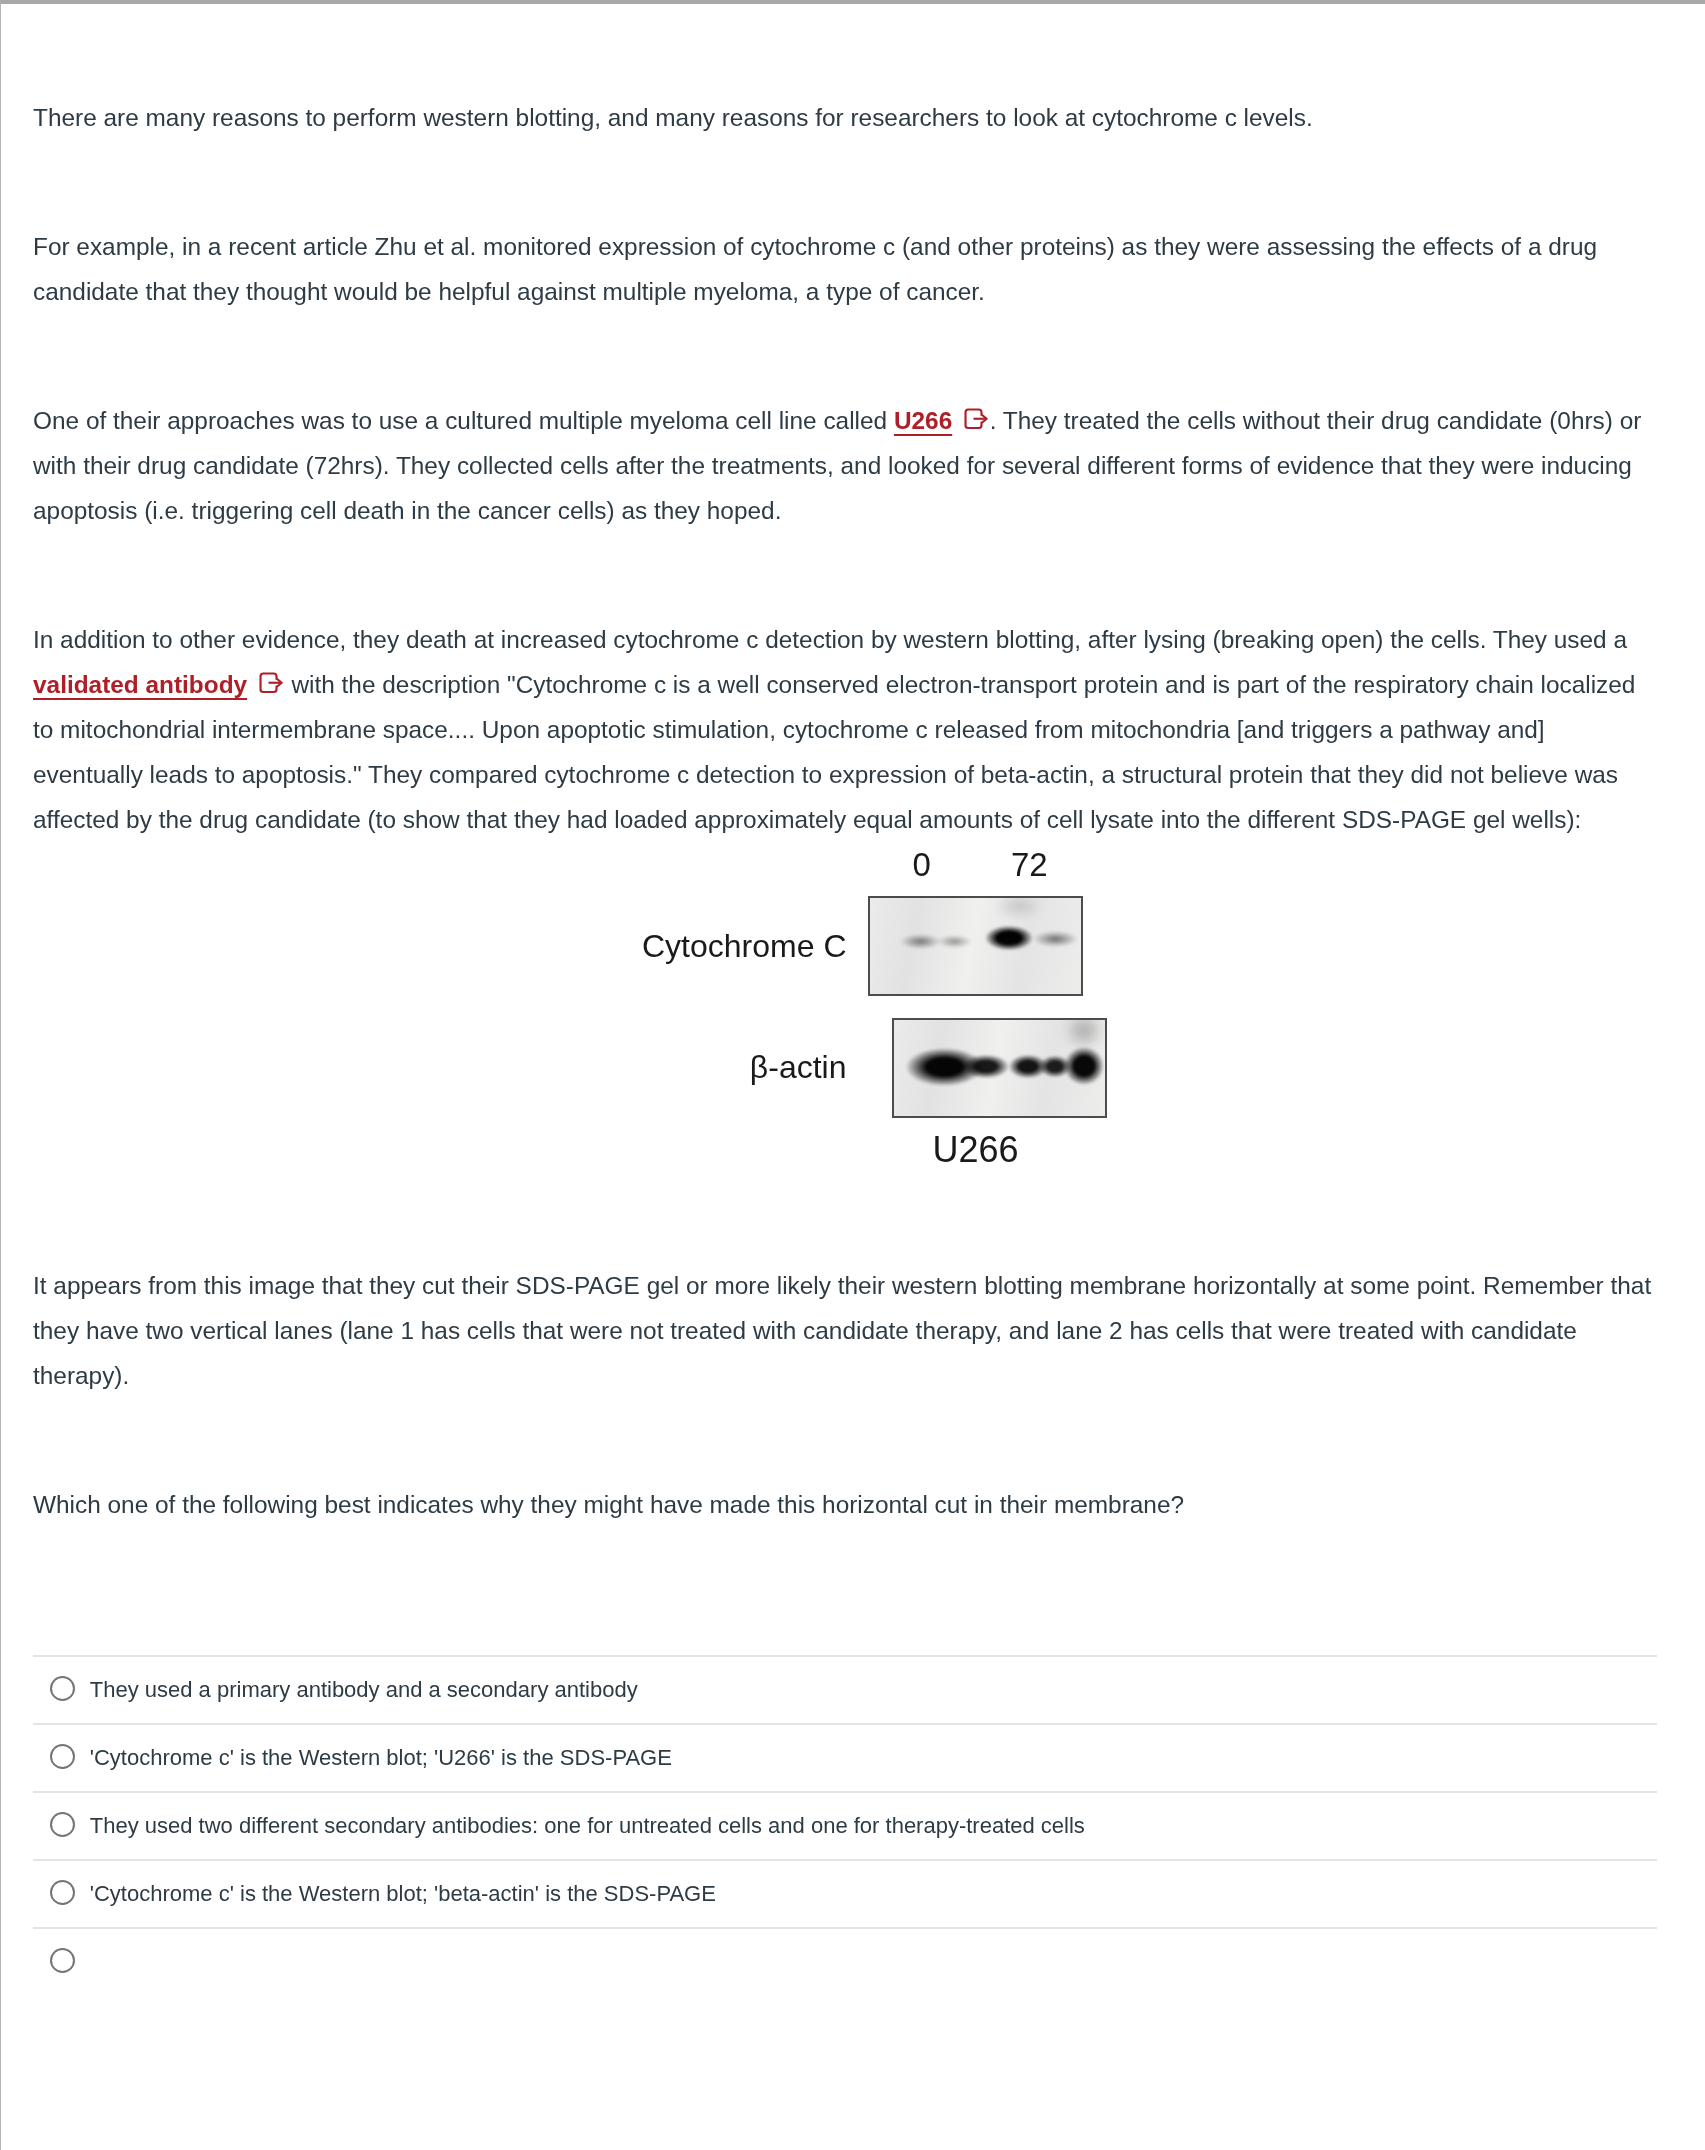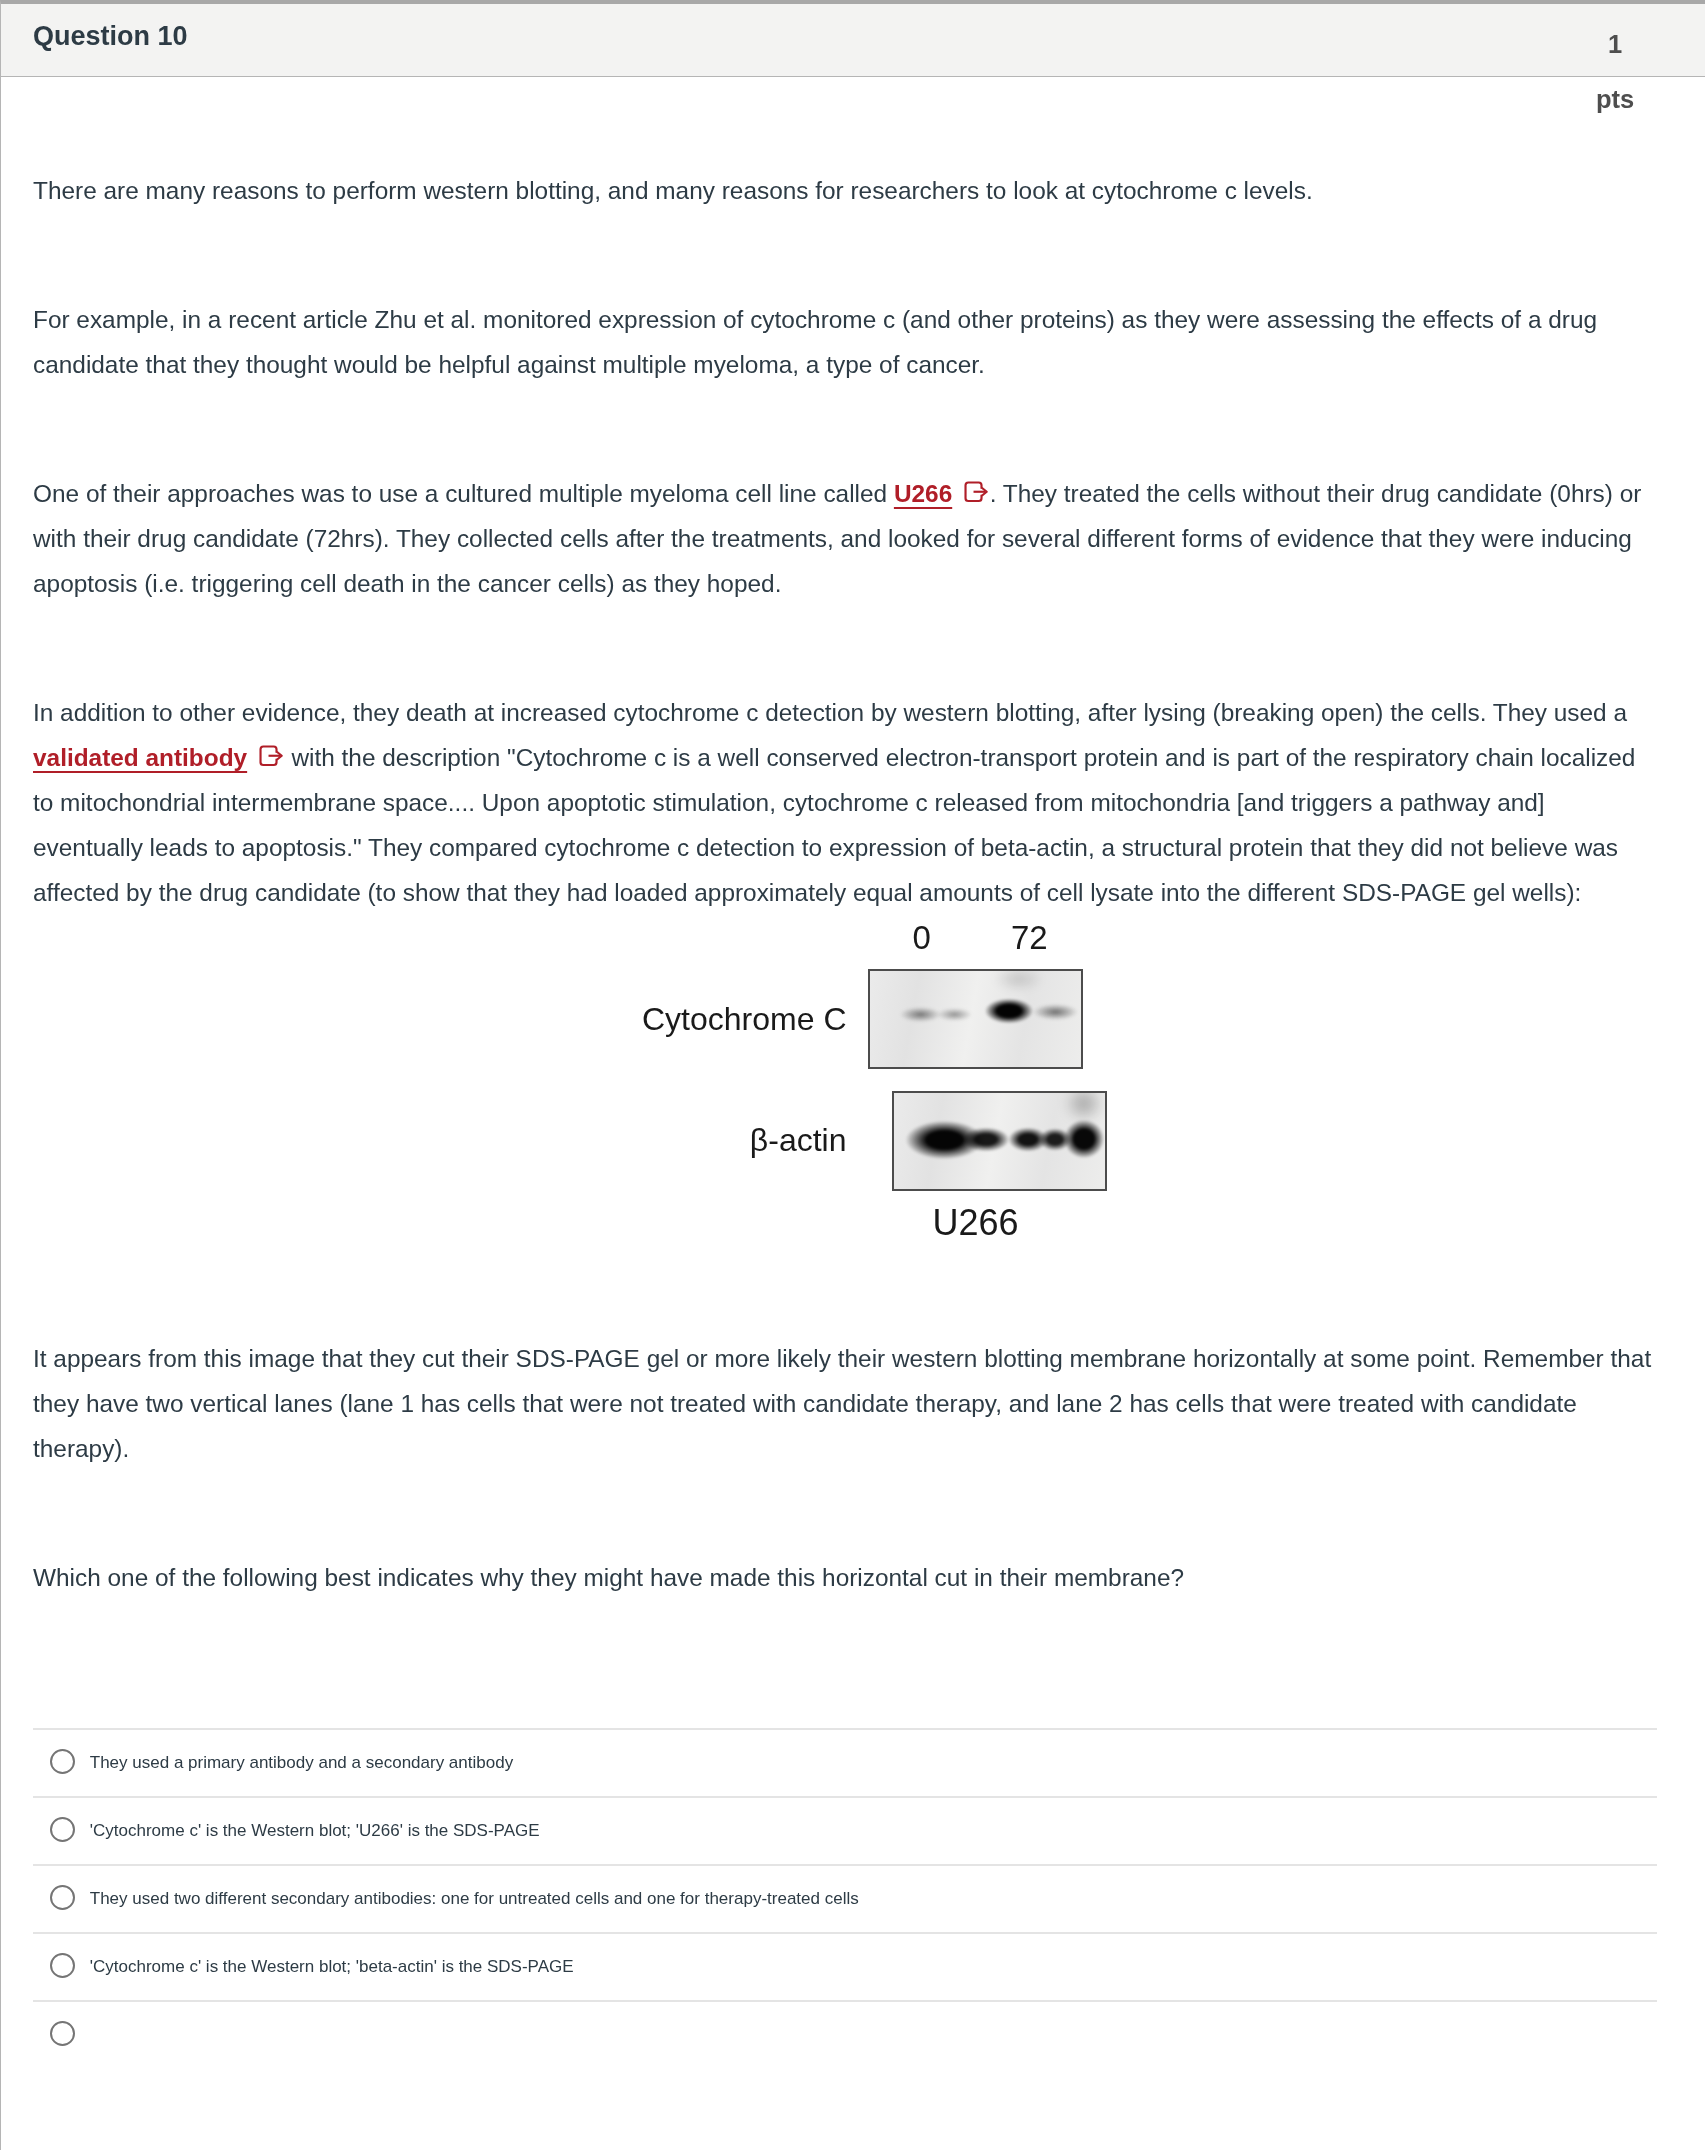--- a/index.html
+++ b/index.html
@@ -58,34 +58,27 @@
   .ac-smudge{left:170px;top:-8px;width:40px;height:37px;filter:blur(5.1px);
     background:radial-gradient(closest-side,rgba(0,0,0,.3),rgba(0,0,0,0));}
   .blot-footer{display:grid;grid-template-columns:261px 215px;}
   .cell-line{grid-column:2;text-align:center;font-size:36px;margin-top:9px;color:#1a1a1a;}
 
   
   .options{margin-top:128px;}
   .option{display:flex;align-items:flex-start;border-top:2.8px solid #e4e4e4;padding:17px 1.1px;}
   .radio{width:25px;height:25px;box-sizing:border-box;border:2.3px solid #757575;border-radius:50%;
     background:#fff;margin:2.3px 14.7px 0 16px;flex:none;cursor:pointer;}
-  .option-label{font-size:17px;line-height:32px;color:#2d3b45;}
+  .option-label{font-size:22px;line-height:32px;color:#2d3b45;}
 </style>
 </head>
 <body>
 
 <div class="question-box">
 
-  <div class="q-header">
-    <div class="q-title">Question 10</div>
-    <div class="q-points">
-      <span>1</span>
-      <span>pts</span>
-    </div>
-  </div>
 
   <div class="content">
 
     <p><span>There are many reasons to perform western blotting, and many reasons for researchers to look at cytochrome c levels.</span></p>
 
     <p><span>For example, in a recent article Zhu </span><span class="it">et al.</span><span> monitored expression of cytochrome c (and other proteins) as they were assessing the effects of a drug candidate that they thought would be helpful against multiple myeloma, a type of cancer.</span></p>
 
     <p><span>One of their approaches was to use a cultured multiple myeloma cell line called </span><a class="red-link">U266</a><svg class="ext-icon" viewBox="0 0 96 96">
           <path d="M70 38 V27 Q70 18 61 18 H27 Q18 18 18 27 V69 Q18 78 27 78 H61 Q70 78 70 69 V58" fill="none" stroke="#b01e28" stroke-width="7"></path>
           <path d="M44 48 H82" fill="none" stroke="#b01e28" stroke-width="7"></path>

